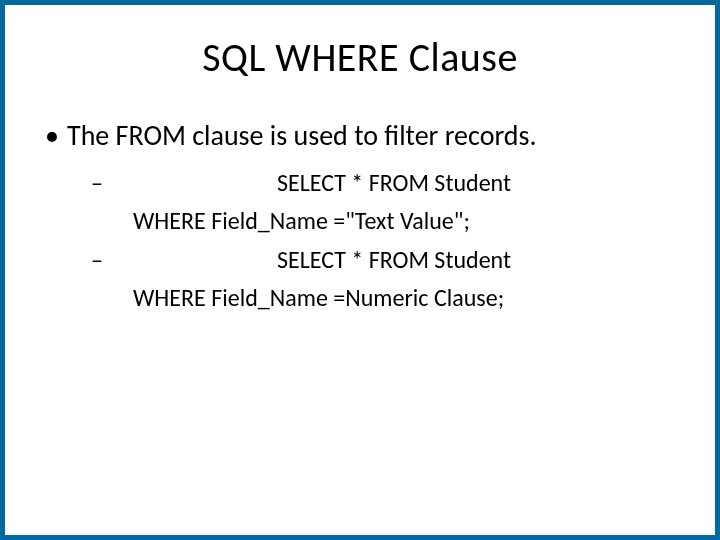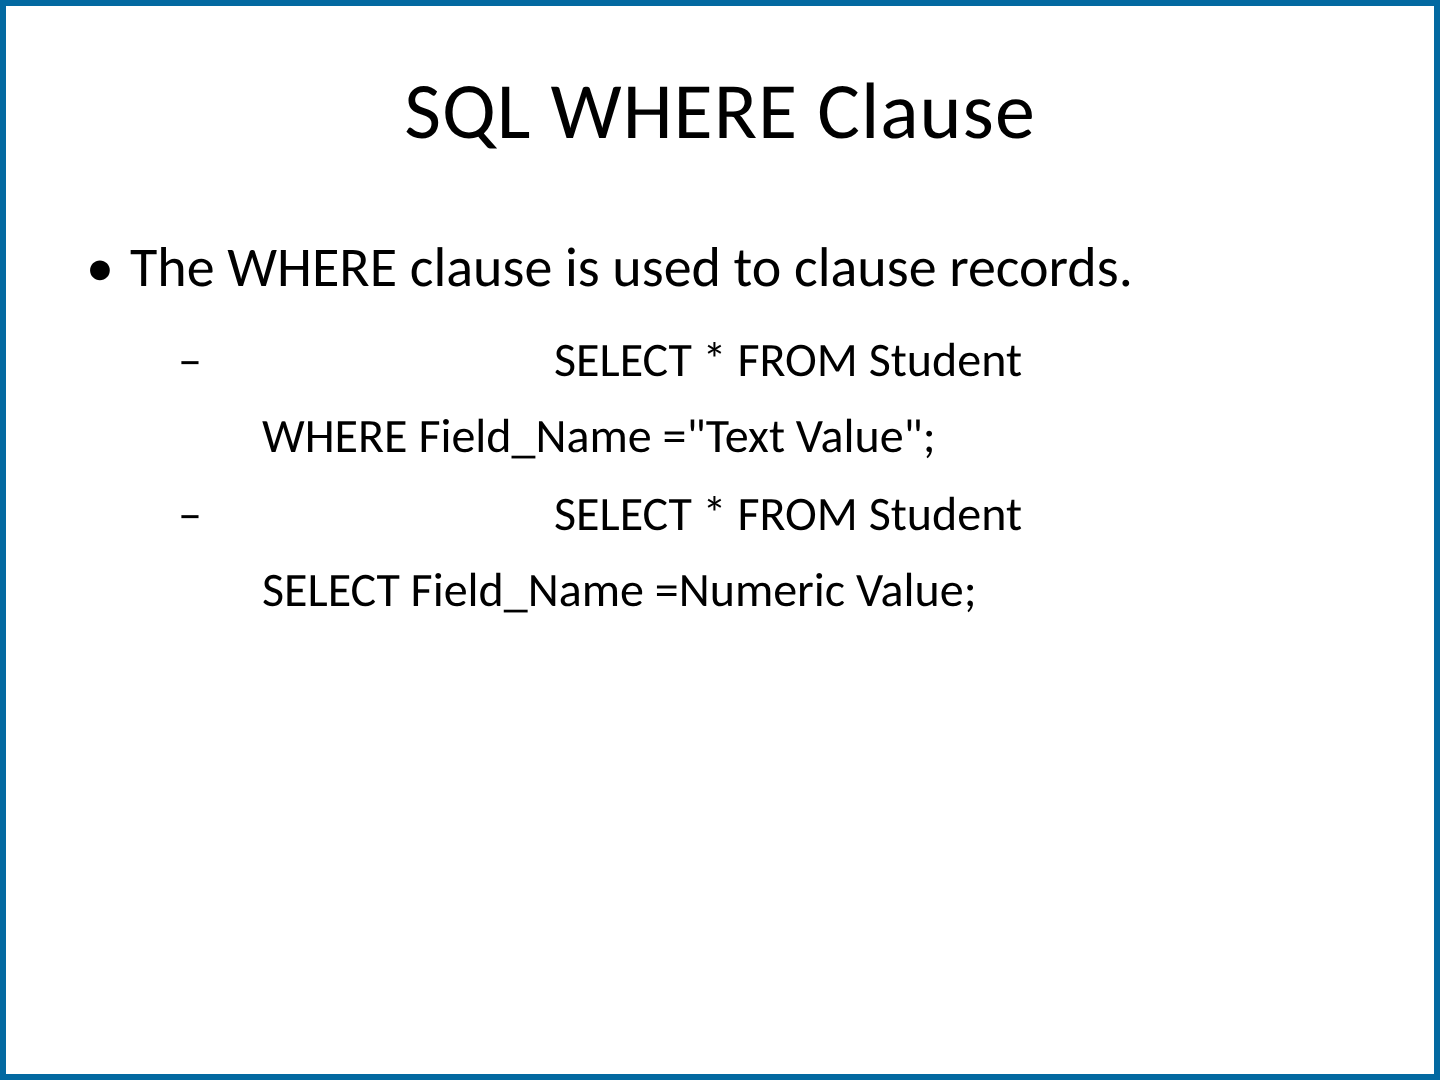--- a/index.html
+++ b/index.html
@@ -11,21 +11,21 @@
     font-family: Calibri, "Segoe UI", Arial, sans-serif;
     color: #000000;
     overflow: hidden;
   }
   .slide {
     box-sizing: border-box;
     width: 720px;
     height: 540px;
     padding: 20px 40px 60px 40px;
     position: relative;
-    border: 3px solid #0369a1;
+    border: 5px solid #0369a1;
   }
   .title {
     text-align: center;
     font-size: 40px;
     font-weight: 400;
     margin: 8px 0 36px 0;
     letter-spacing: 0.5px;
   }
   .bullet-l1 {
     font-size: 28px;
@@ -60,20 +60,20 @@
     padding-left: 88px;
     line-height: 1.35;
   }
 </style>
 </head>
 <body>
 
 <div class="slide">
   <h1 class="title">SQL WHERE Clause</h1>
 
-  <div class="bullet-l1">The WHERE clause is used to clause records.</div>
+  <div class="bullet-l1">The FROM clause is used to filter records.</div>
 
   <div class="bullet-l2">SELECT * FROM Student</div>
   <div class="cont">WHERE Field_Name ="Text Value";</div>
 
   <div class="bullet-l2">SELECT * FROM Student</div>
-  <div class="cont">SELECT Field_Name =Numeric Value;</div>
+  <div class="cont">WHERE Field_Name =Numeric Clause;</div>
 </div>
 
 </body></html>

